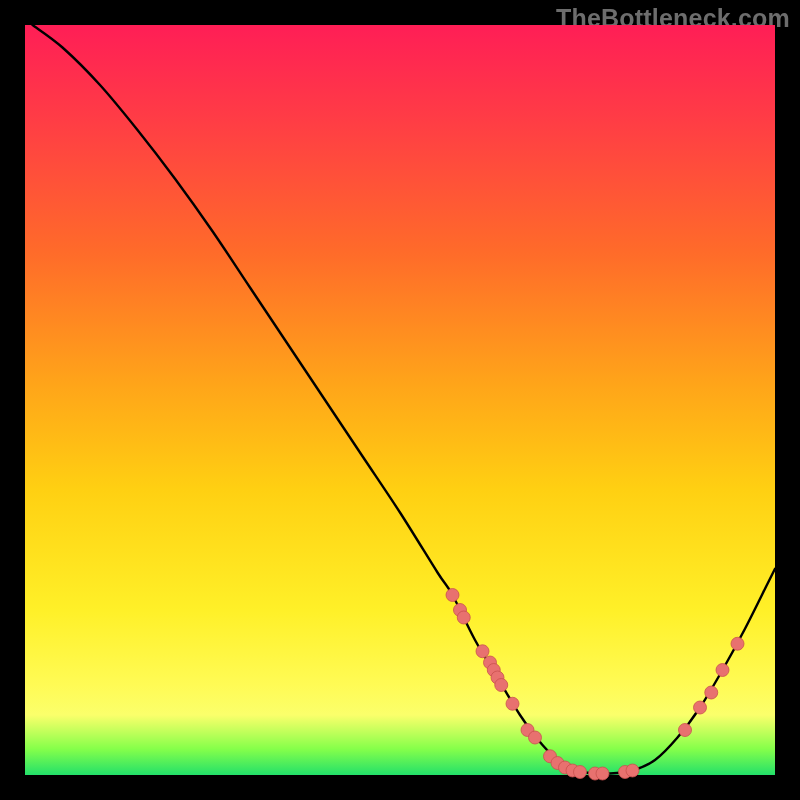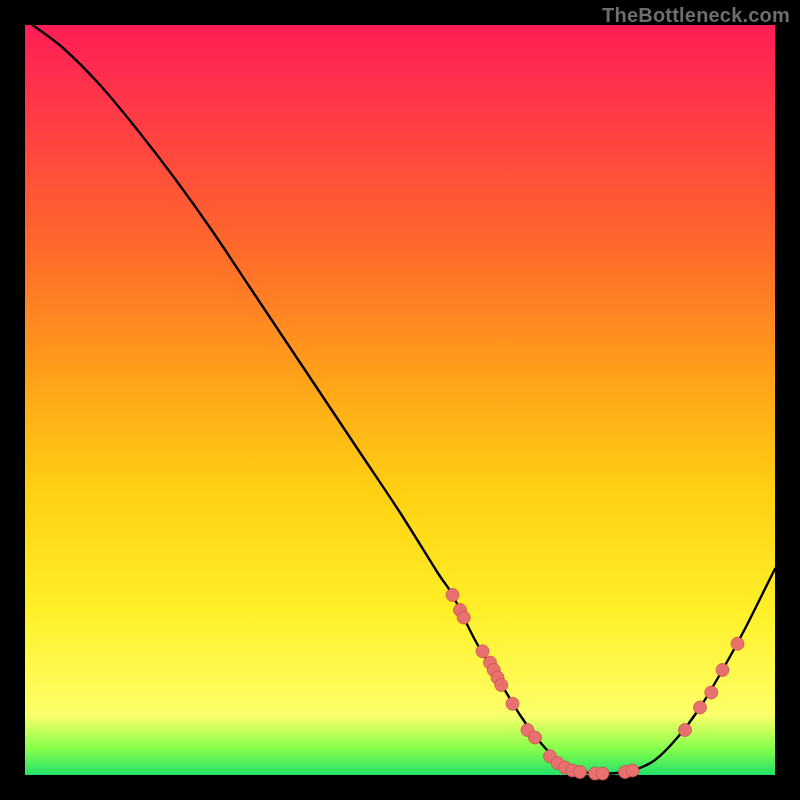--- a/index.html
+++ b/index.html
@@ -37,21 +37,21 @@
       #fbff6b 92%,
       #86ff4a 96.5%,
       #23e06a 100%
     );
   }
   .watermark {
     position: absolute;
     top: 4px;
     right: 10px;
     font-family: Arial, Helvetica, sans-serif;
-    font-size: 20px;
+    font-size: 25px;
     font-weight: 600;
     color: #6d6d6d;
     letter-spacing: 0.2px;
     user-select: none;
   }
   svg.curve {
     position: absolute;
     left: 0;
     top: 0;
     width: 750px;

